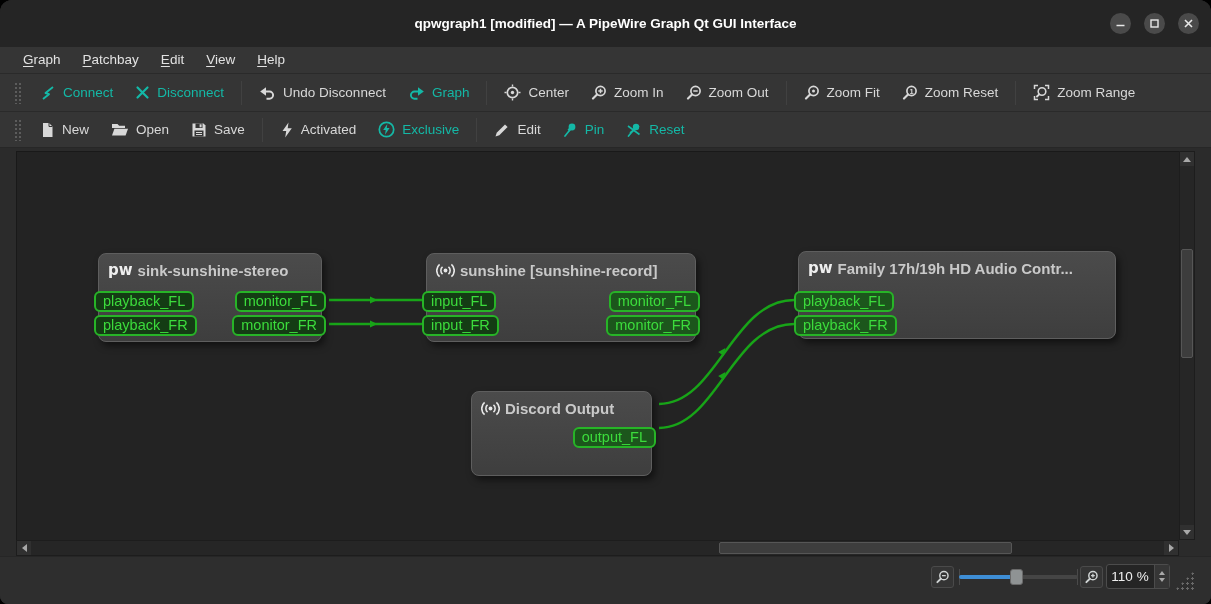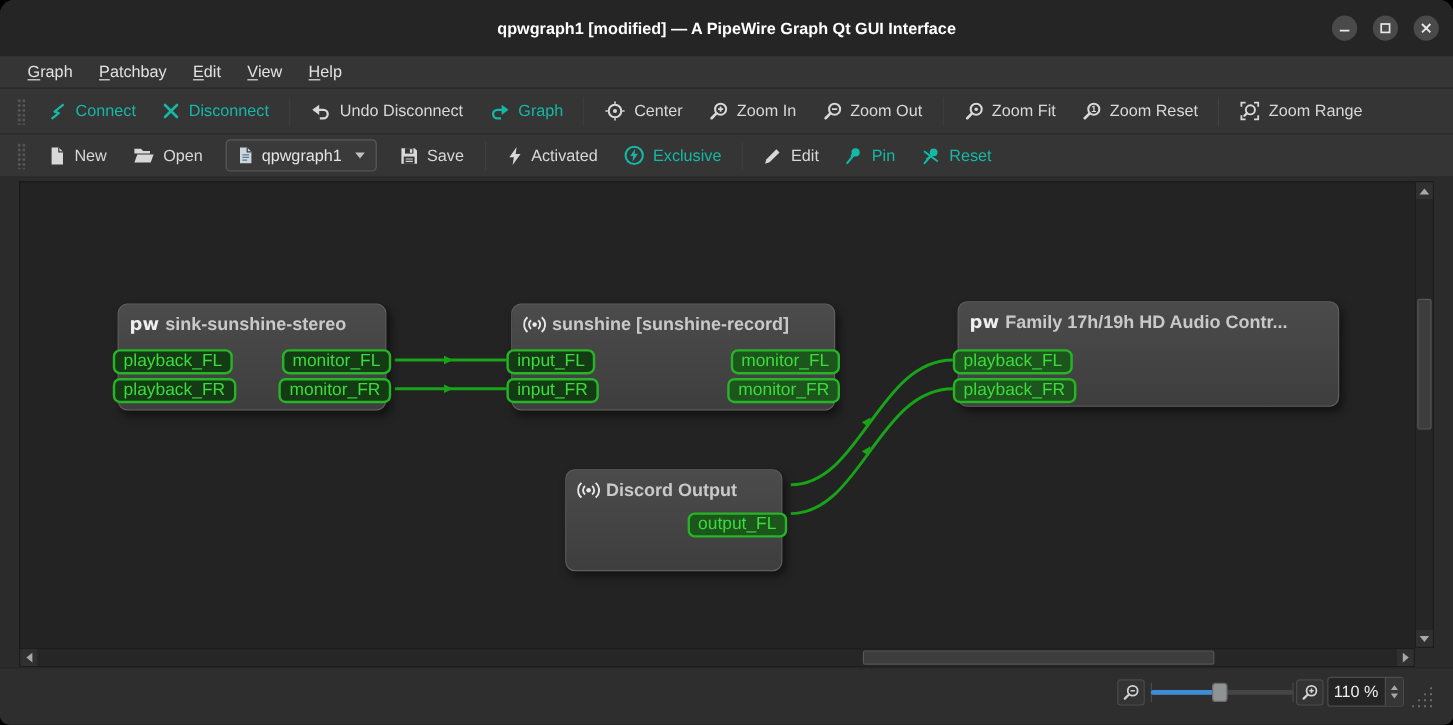--- a/index.html
+++ b/index.html
@@ -232,29 +232,20 @@
       <span>New</span>
     </div>
     <div class="tb-btn">
       <svg class="tb-icon" width="18" height="15" viewBox="0 0 18 15">
           <path d="M1 13 V2 H6.5 L8.2 3.8 H14 V6 H1" fill="currentColor"></path>
           <path d="M3.4 6.8 H17 L14.6 13.5 H1 Z" fill="currentColor"></path>
         </svg>
       <span>Open</span>
     </div>
 
-    <div class="combo">
-      <svg class="tb-icon" width="13" height="15" viewBox="0 0 13 15">
-          <path d="M2 1 H8 L11.5 4.5 V14 H2 Z" fill="#ccd6dd"></path>
-          <path d="M8 1 V4.5 H11.5" fill="none" stroke="#3a3a3a" stroke-width="1"></path>
-          <path d="M4 7 H9.5 M4 9.2 H9.5 M4 11.4 H8" stroke="#5a7a96" stroke-width="1"></path>
-        </svg>
-      <span>qpwgraph1</span>
-      <span class="arrow"></span>
-    </div>
 
     <div class="tb-btn">
       <svg class="tb-icon" width="16" height="16" viewBox="0 0 16 16">
           <path d="M1.5 1.5 H12.5 L14.5 3.5 V14.5 H1.5 Z" fill="currentColor"></path>
           <rect x="4.5" y="1.5" width="7" height="4.5" fill="#353535"></rect>
           <rect x="8.6" y="2.3" width="2" height="3" fill="currentColor"></rect>
           <rect x="3.5" y="8.5" width="9" height="6" fill="#353535"></rect>
           <path d="M5 10.5 H11 M5 12.5 H11" stroke="currentColor" stroke-width="1"></path>
         </svg>
       <span>Save</span>

